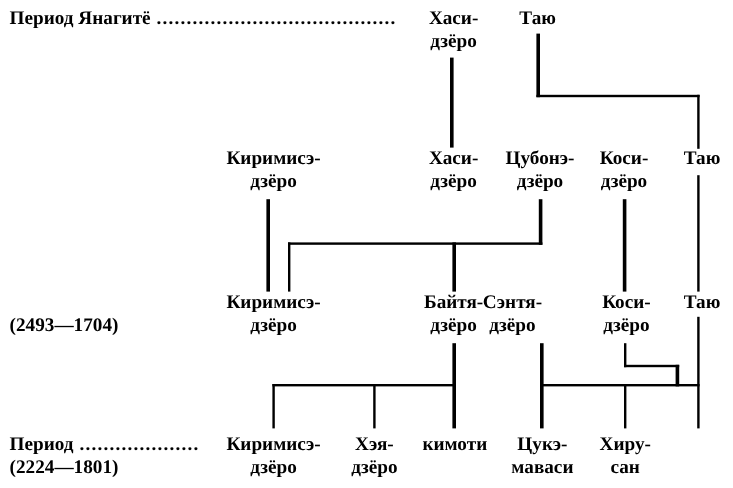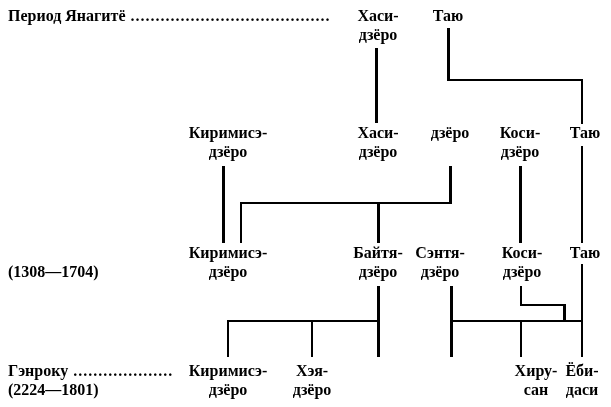--- a/index.html
+++ b/index.html
@@ -22,63 +22,64 @@
   .ln{position:absolute;background:#000000;}
 </style>
 </head>
 <body>
 
 <div class="canvas">
 
   <div class="plabel" style="left:8px;top:6px"><span>Период Янагитё</span><span class="dots"> ........................................</span></div>
 
 
-  <div class="dates" style="left:8px;top:262px">(1308—1704)</div>
+  <div class="dates" style="left:8px;top:262px">(2493—1704)</div>
 
-  <div class="plabel" style="left:8px;top:361px"><span>Гэнроку</span><span class="dots"> ....................</span></div>
+  <div class="plabel" style="left:8px;top:361px"><span>Период</span><span class="dots"> ....................</span></div>
   <div class="dates" style="left:8px;top:380px">(2224—1801)</div>
 
   <div class="node" style="left:378px;top:6px">
       <div>Хаси-</div>
       <div>дзёро</div>
     </div>
   <div class="node" style="left:448px;top:6px">
       <div>Таю</div>
       <div></div>
     </div>
 
   <div class="node" style="left:228px;top:123px">
       <div>Киримисэ-</div>
       <div>дзёро</div>
     </div>
   <div class="node" style="left:378px;top:123px">
       <div>Хаси-</div>
       <div>дзёро</div>
     </div>
   <div class="node" style="left:450px;top:123px">
+      <div>Цубонэ-</div>
       <div>дзёро</div>
     </div>
   <div class="node" style="left:520px;top:123px">
       <div>Коси-</div>
       <div>дзёро</div>
     </div>
   <div class="node" style="left:585px;top:123px">
       <div>Таю</div>
       <div></div>
     </div>
 
   <div class="node" style="left:228px;top:243px">
       <div>Киримисэ-</div>
       <div>дзёро</div>
     </div>
   <div class="node" style="left:378px;top:243px">
       <div>Байтя-</div>
       <div>дзёро</div>
     </div>
-  <div class="node" style="left:440px;top:243px">
+  <div class="node" style="left:427px;top:243px">
       <div>Сэнтя-</div>
       <div>дзёро</div>
     </div>
   <div class="node" style="left:522px;top:243px">
       <div>Коси-</div>
       <div>дзёро</div>
     </div>
   <div class="node" style="left:585px;top:243px">
       <div>Таю</div>
       <div></div>
@@ -86,28 +87,29 @@
 
   <div class="node" style="left:228px;top:361px">
       <div>Киримисэ-</div>
       <div>дзёро</div>
     </div>
   <div class="node" style="left:312px;top:361px">
       <div>Хэя-</div>
       <div>дзёро</div>
     </div>
   <div class="node" style="left:379px;top:361px">
+      <div>кимоти</div>
     </div>
-  <div class="node" style="left:536px;top:361px">
+  <div class="node" style="left:452px;top:361px">
+      <div>Цукэ-</div>
+      <div>маваси</div>
+    </div>
+  <div class="node" style="left:521px;top:361px">
       <div>Хиру-</div>
       <div>сан</div>
-    </div>
-  <div class="node" style="left:582px;top:361px">
-      <div>Ёби-</div>
-      <div>даси</div>
     </div>
 
   <div class="ln" style="left:375px;top:48px;width:3px;height:75px"></div>
   <div class="ln" style="left:447px;top:28px;width:3px;height:53px"></div>
   <div class="ln" style="left:447px;top:79px;width:136px;height:2px"></div>
   <div class="ln" style="left:581px;top:79px;width:2px;height:45px"></div>
   <div class="ln" style="left:222px;top:166px;width:3px;height:77px"></div>
   <div class="ln" style="left:449px;top:166px;width:3px;height:38px"></div>
   <div class="ln" style="left:240px;top:202px;width:212px;height:2px"></div>
   <div class="ln" style="left:240px;top:202px;width:2px;height:41px"></div>

